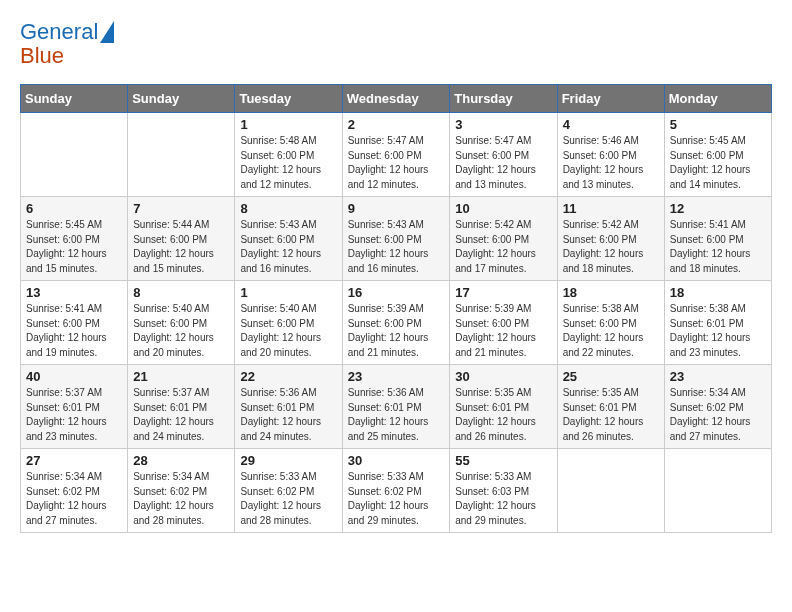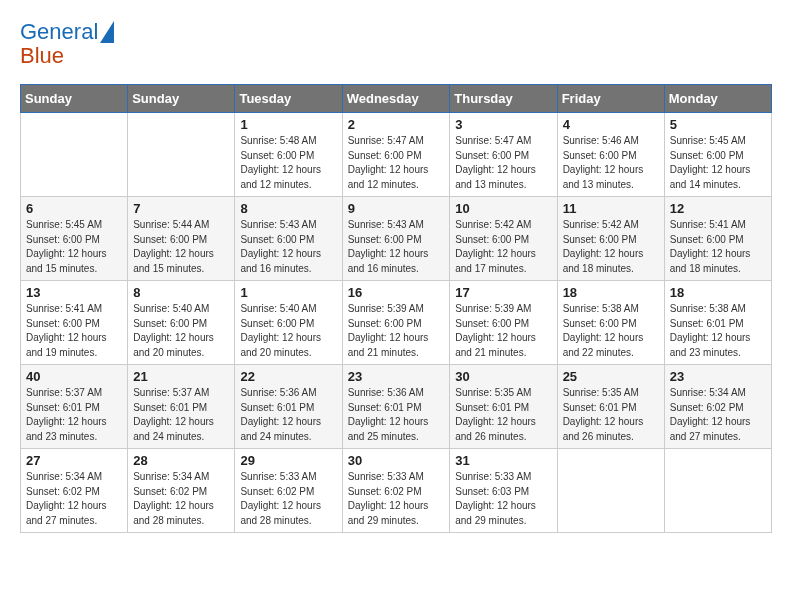--- a/index.html
+++ b/index.html
@@ -310,21 +310,21 @@
 Sunset: 6:02 PM
 Daylight: 12 hours and 28 minutes.</div>
         </td>
         <td>
           <div class="day-num">30</div>
           <div class="day-info">Sunrise: 5:33 AM
 Sunset: 6:02 PM
 Daylight: 12 hours and 29 minutes.</div>
         </td>
         <td>
-          <div class="day-num">31</div>
+          <div class="day-num">55</div>
           <div class="day-info">Sunrise: 5:33 AM
 Sunset: 6:03 PM
 Daylight: 12 hours and 29 minutes.</div>
         </td>
         <td class="empty-cell"></td>
         <td class="empty-cell"></td>
       </tr>
     </tbody>
 </table>
 

